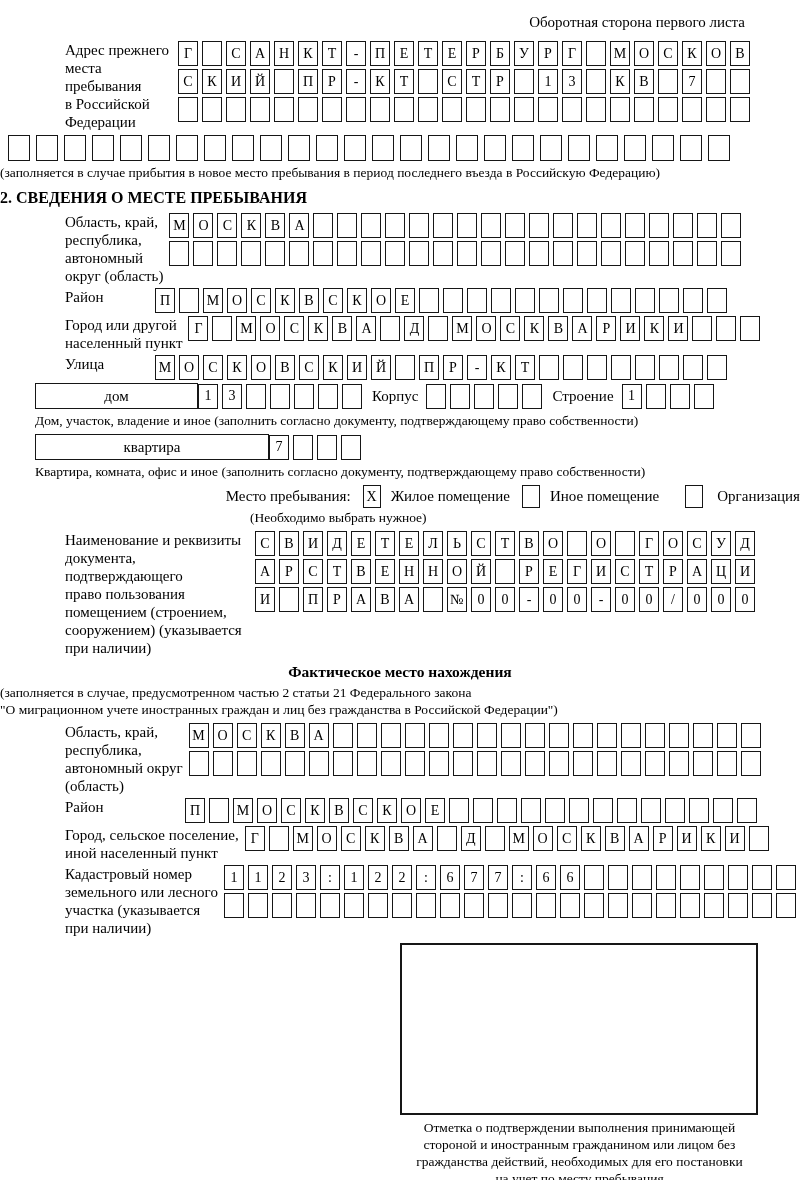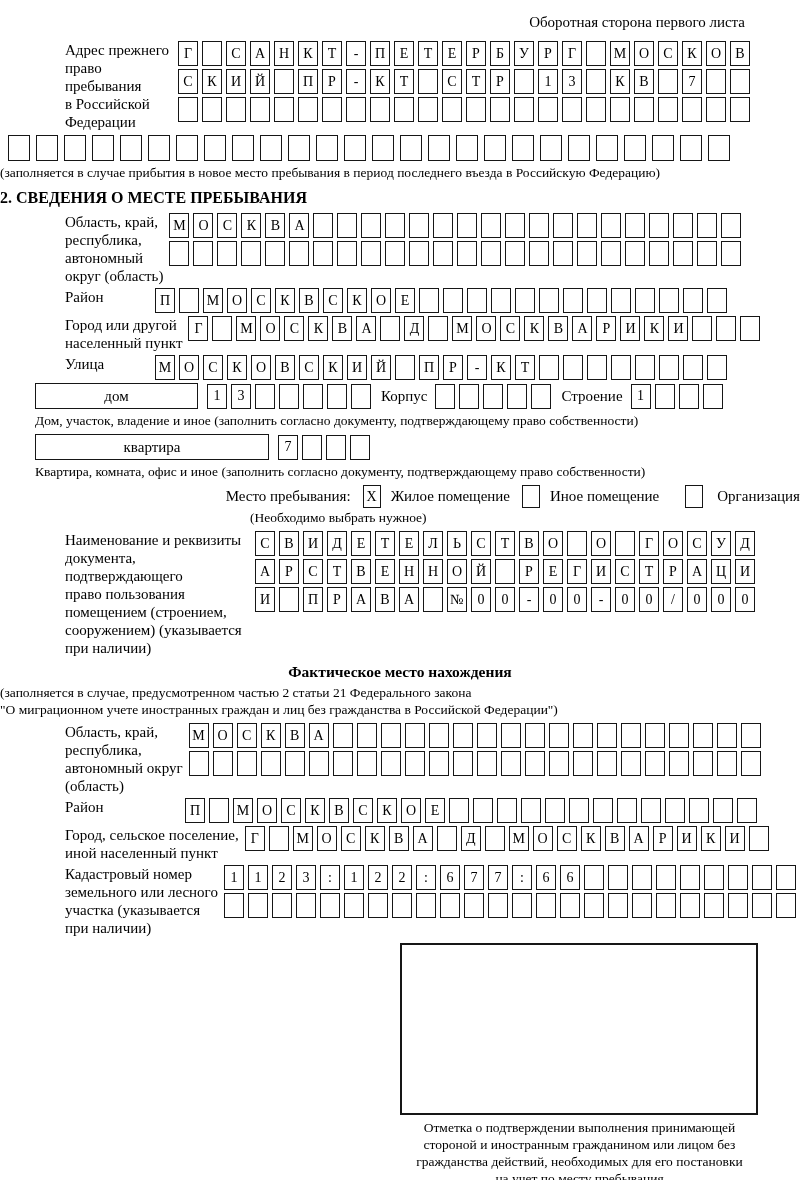--- a/index.html
+++ b/index.html
@@ -30,21 +30,21 @@
   .cap{font-size:13.5px;margin-top:3px;line-height:17px;}
   .center{text-align:left;}
   .cap-left{margin-left:35px;}
 
   .sec-title{margin-top:7px;font-weight:bold;font-size:16px;line-height:20px;}
   .sub-title{margin-top:5px;text-align:center;font-weight:bold;font-size:15.5px;line-height:19px;}
 
   .house-row{margin:3px 0 0 35px;display:flex;align-items:center;}
   .house-row.mt5{margin-top:5px;}
   .wide-box{height:26px;border:1.5px solid #161616;box-sizing:border-box;flex:none;
-            display:flex;align-items:center;justify-content:center;font-size:15px;margin-right:9px;}
+            display:flex;align-items:center;justify-content:center;font-size:15px;margin-right:0;}
   .w-dom{width:163px;}
   .w-kv{width:234px;}
   .inline-label{font-size:15px;margin:0 8px 0 10px;}
 
   .stay-row{margin:5px 0 0 65px;display:flex;align-items:center;font-size:15px;justify-content:flex-end;}
   .checkbox{width:18px;height:23px;border:1.5px solid #161616;box-sizing:border-box;flex:none;
             display:inline-flex;align-items:center;justify-content:center;font-size:14px;margin:0 10px 0 12px;}
   .cb-org{margin-left:26px;margin-right:14px;}
   .hint{margin:2px 0 0 250px;font-size:13.5px;}
 
@@ -54,21 +54,21 @@
 </head>
 <body>
 
 <div class="page">
 
   <div class="corner">Оборотная сторона первого листа</div>
 
   <div class="prev-block">
     <div class="flabel w-prev">
       <div>Адрес прежнего</div>
-      <div>право пребывания</div>
+      <div>места пребывания</div>
       <div>в Российской</div>
       <div>Федерации</div>
     </div>
     <div class="rowstack">
       <div class="cells">
           <span class="cell">Г</span>
           <span class="cell"></span>
           <span class="cell">С</span>
           <span class="cell">А</span>
           <span class="cell">Н</span>

